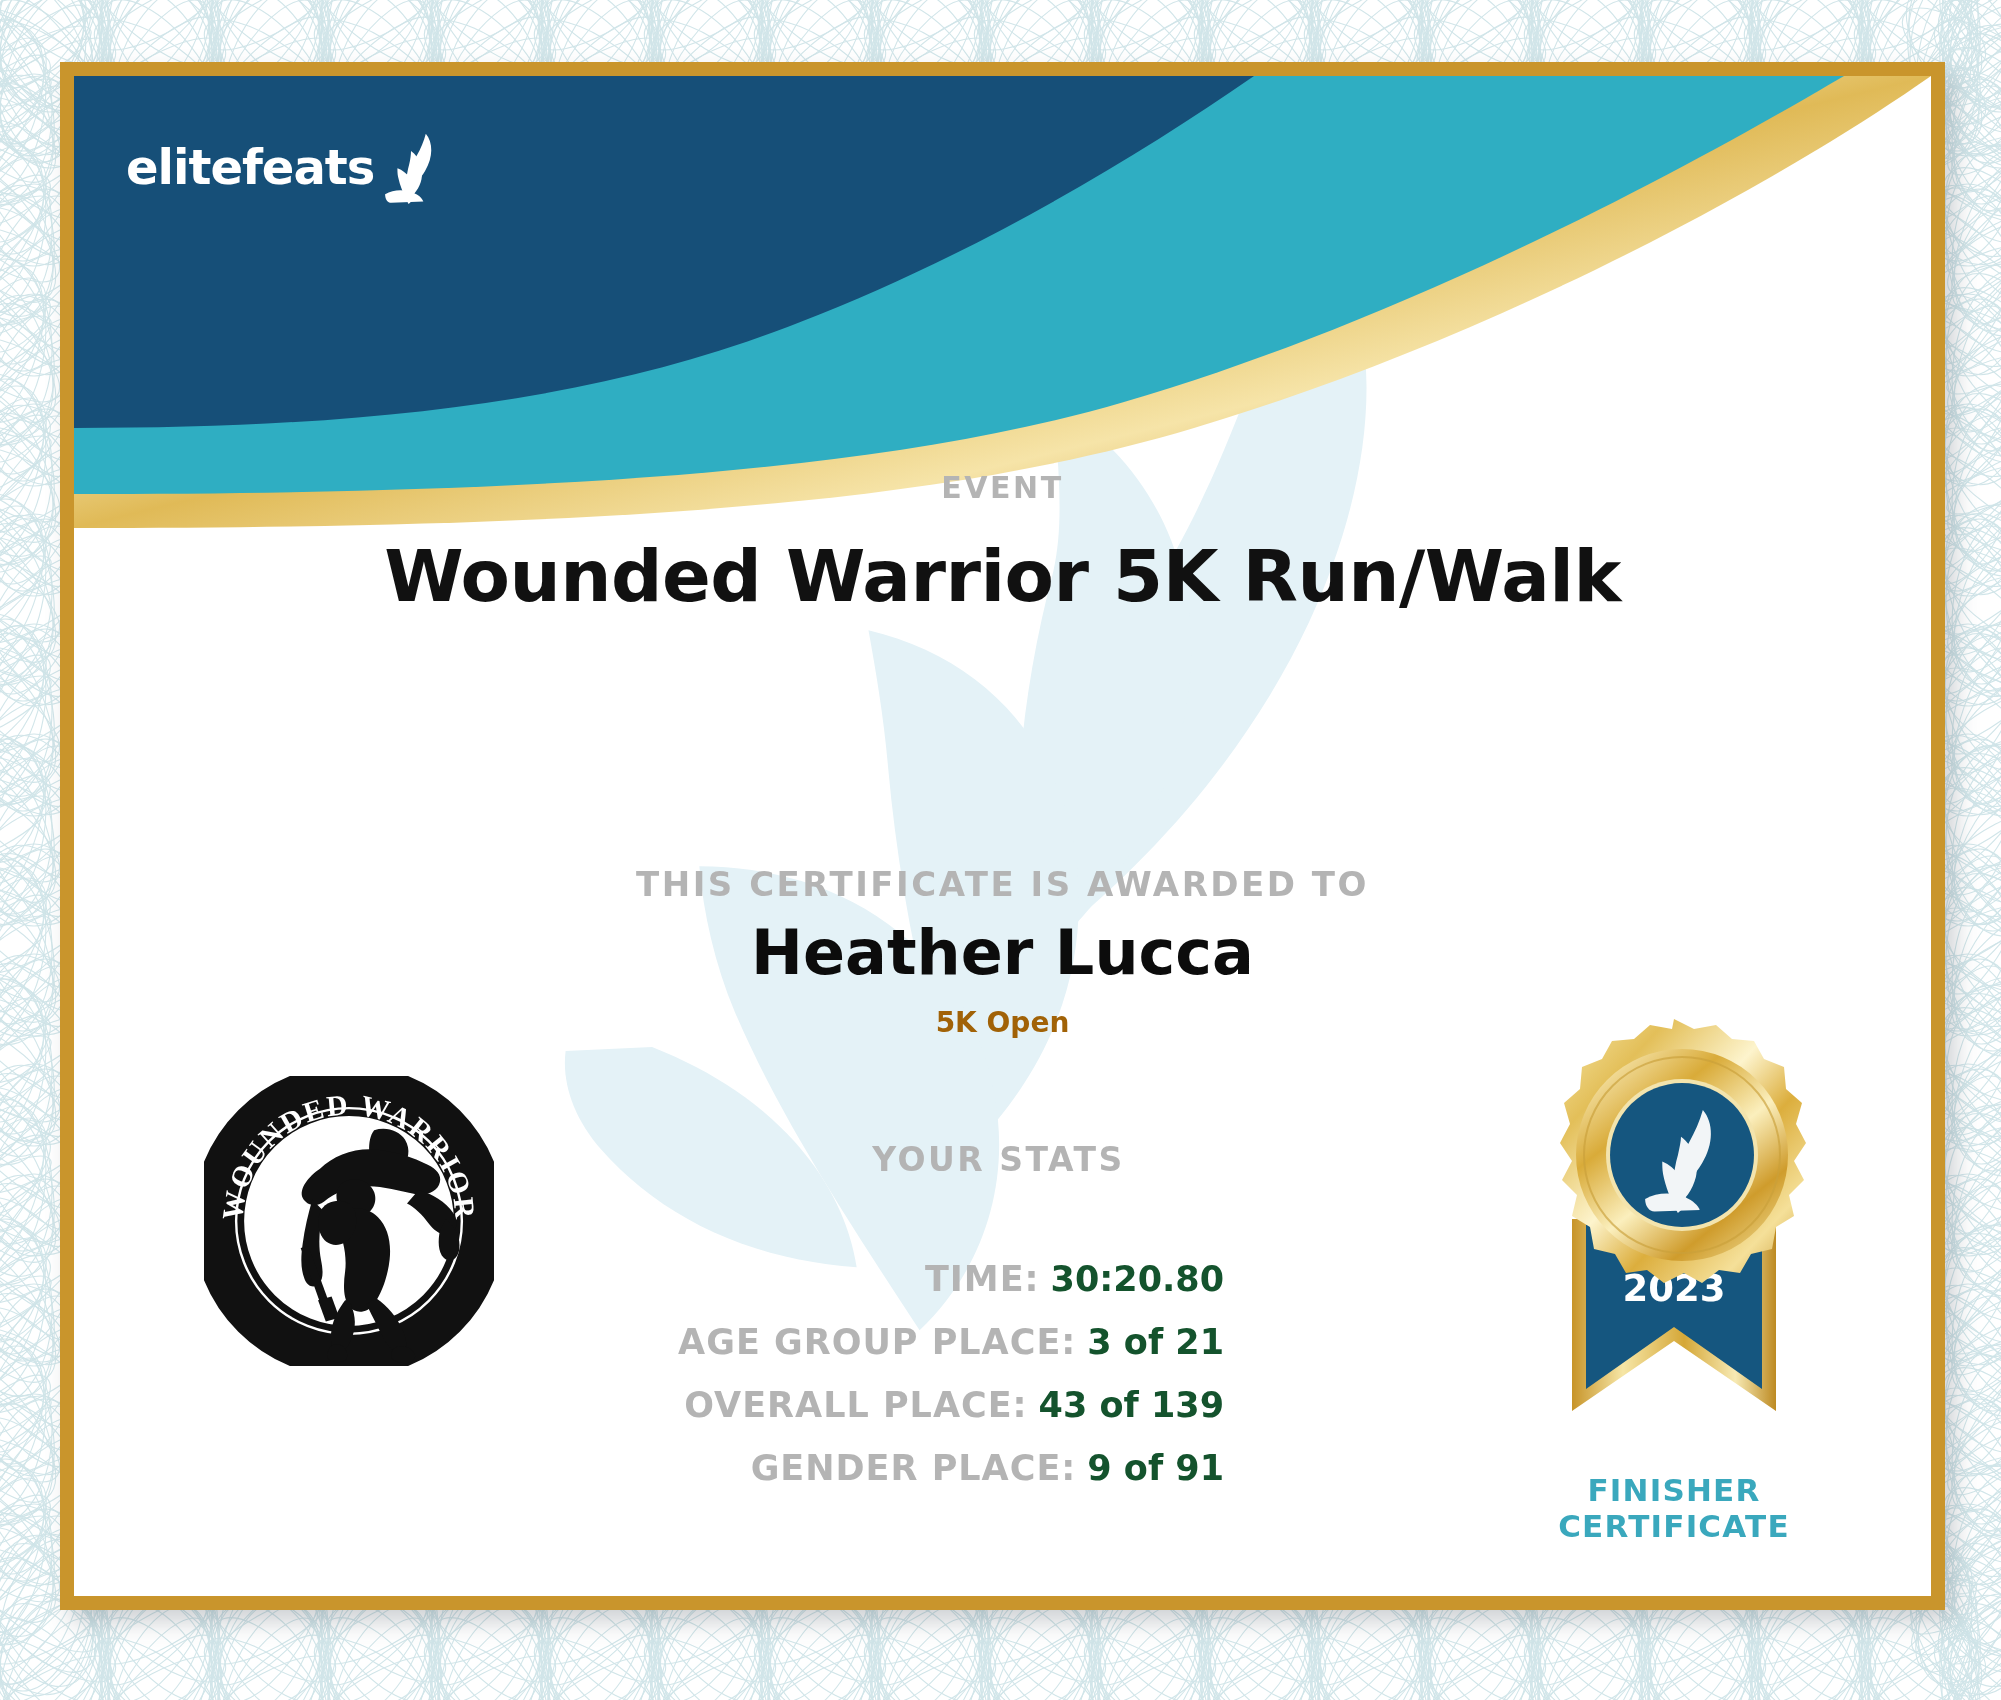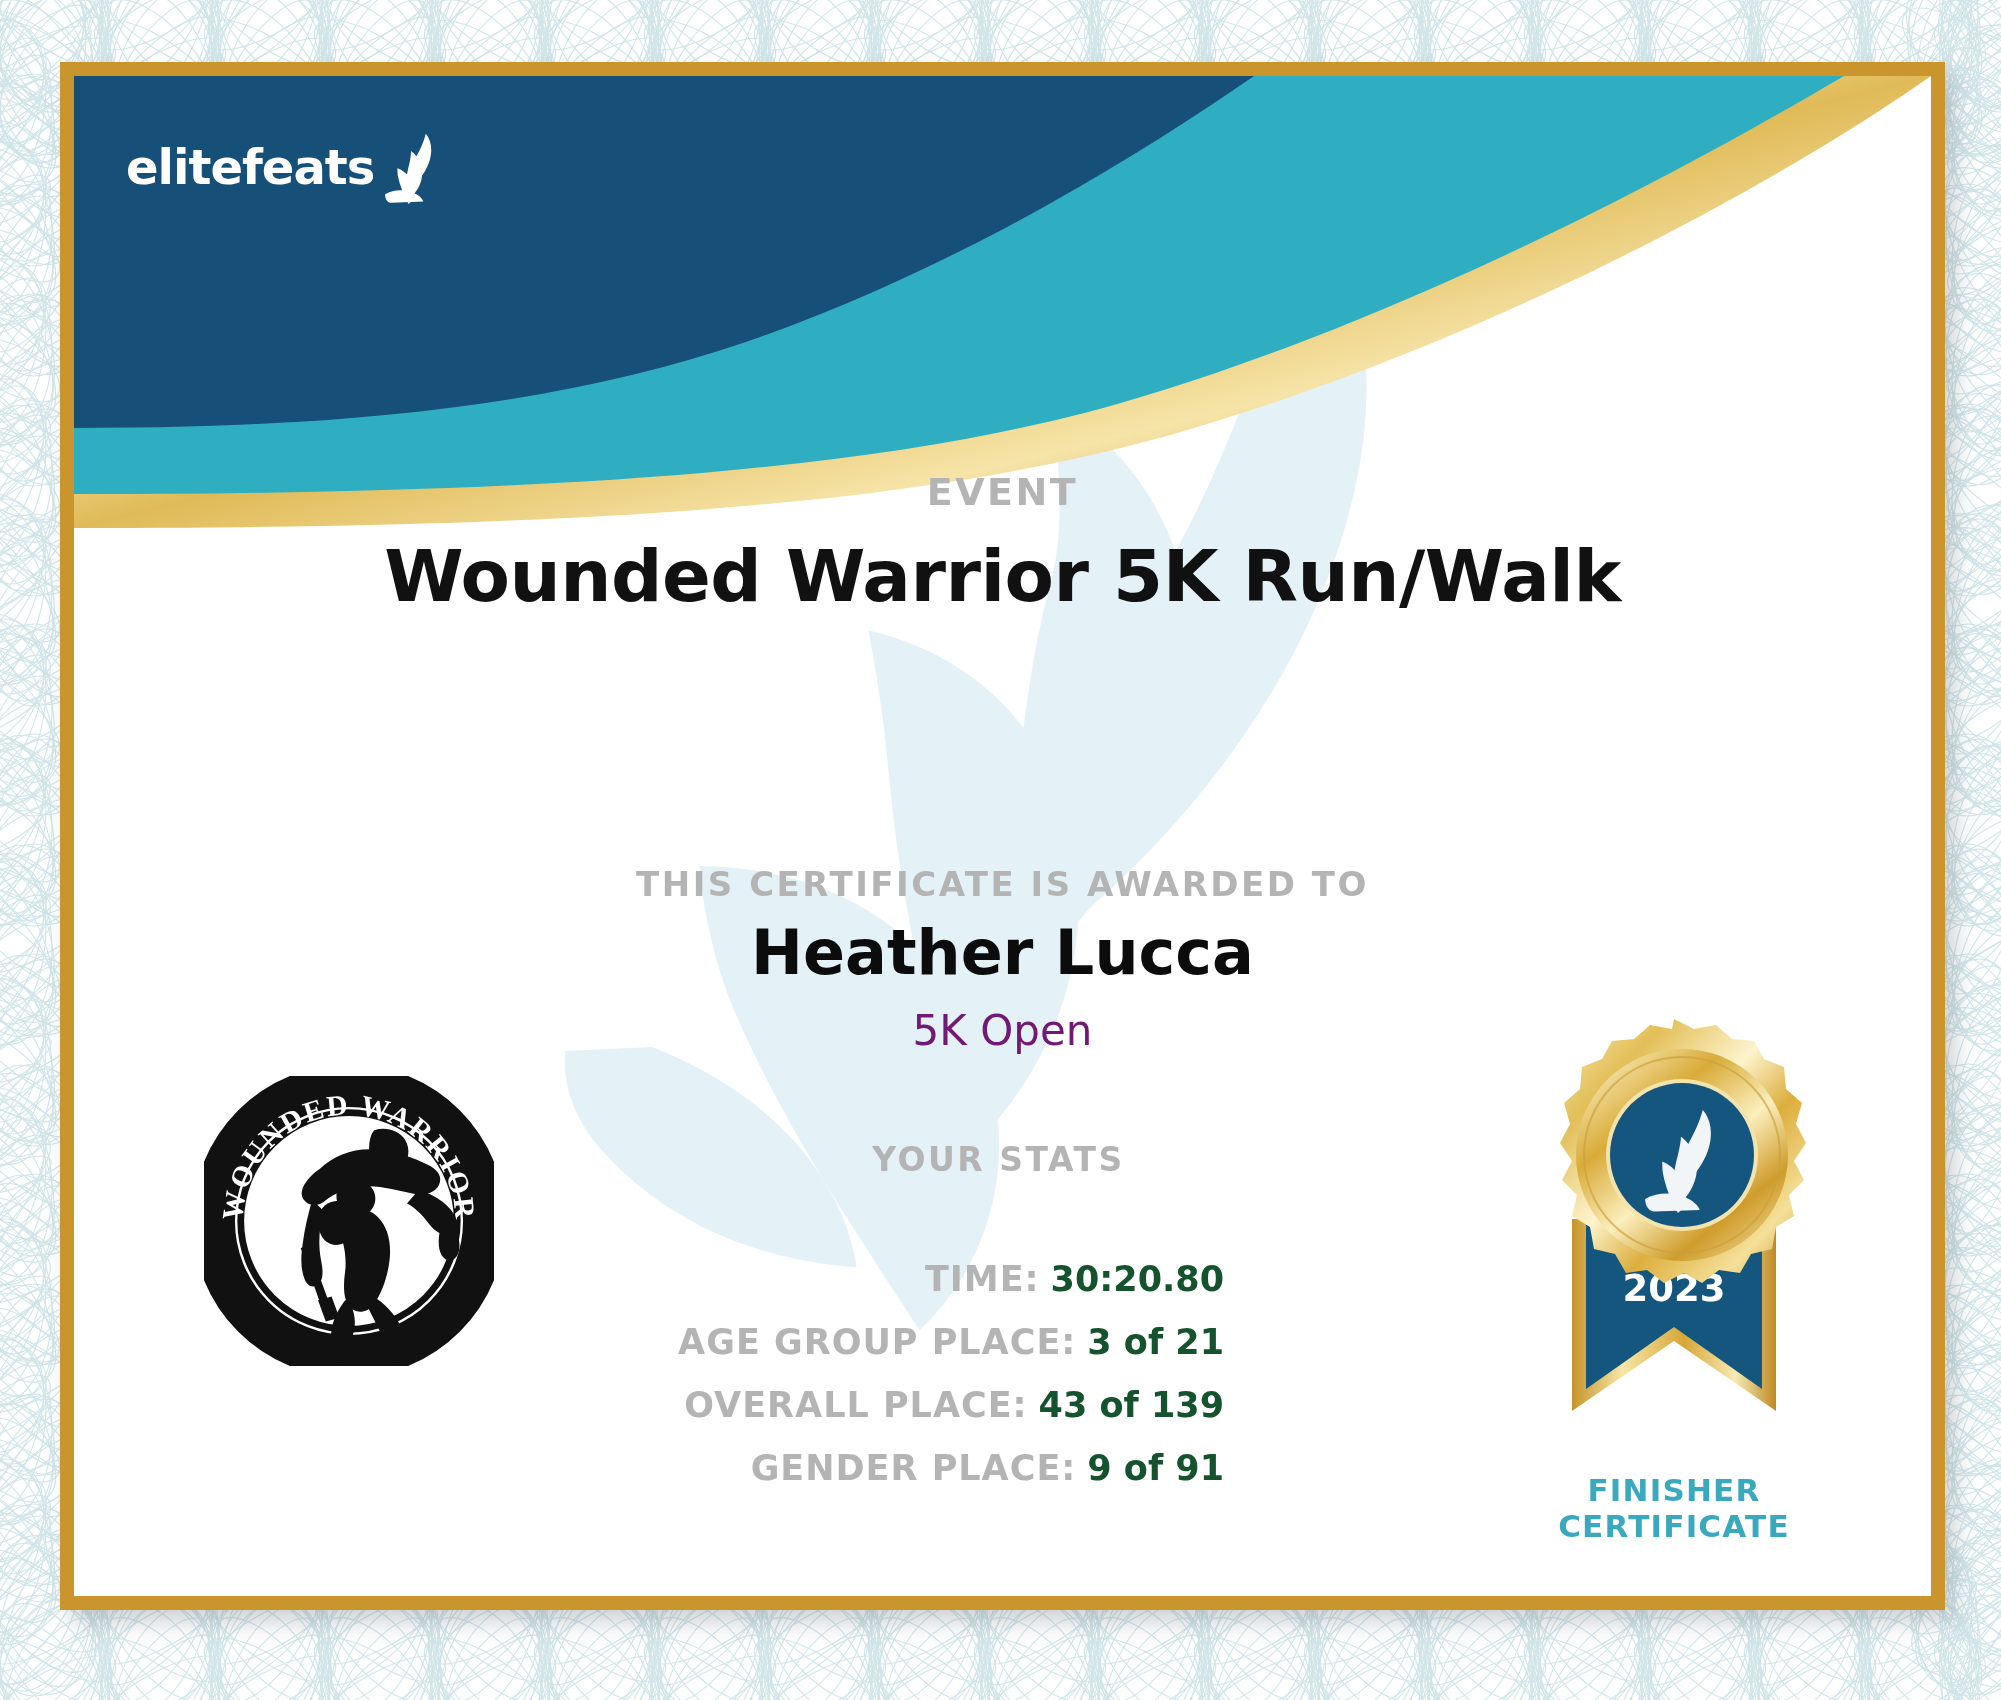--- a/index.html
+++ b/index.html
@@ -94,21 +94,21 @@
     font-weight: 700;
     letter-spacing: 2.5px;
     font-family: "DejaVu Sans", sans-serif;
   }
 
   #event-label {
     position: absolute;
     left: 0; right: 0;
     top: 394px;
     text-align: center;
-    font-size: 38px;
+    font-size: 30px;
   }
   
   #event-label, #event-title, #awarded-label, #recipient-name, #recipient-division, #stats-label {
     padding-right: 0px;
   }
 
   #event-title {
     position: absolute;
     left: 0; right: 0;
     top: 458px;
@@ -138,23 +138,23 @@
     font-size: 62px;
     font-weight: 700;
     font-family: "DejaVu Sans", sans-serif;
   }
 
   #recipient-division {
     position: absolute;
     left: 0; right: 0;
     top: 930px;
     text-align: center;
-    color: #701a75;
-    font-size: 42px;
-    font-weight: 400;
+    color: #a16207;
+    font-size: 28px;
+    font-weight: 700;
     font-family: "DejaVu Sans", sans-serif;
   }
 
   #stats-label {
     position: absolute;
     left: 0; right: 8px;
     top: 1064px;
     text-align: center;
     font-size: 33px;
   }

